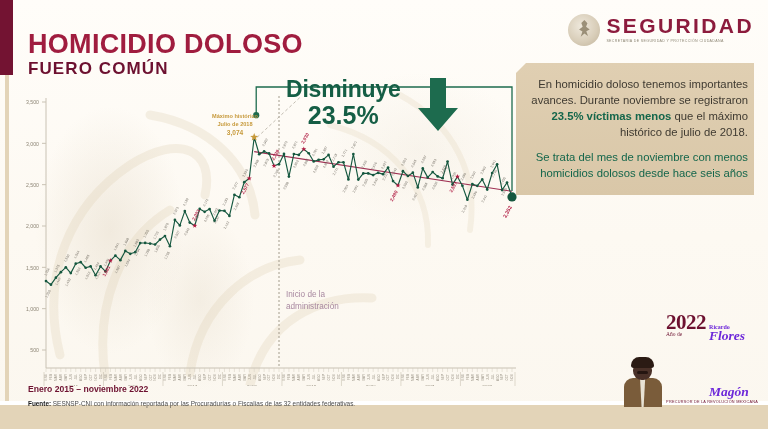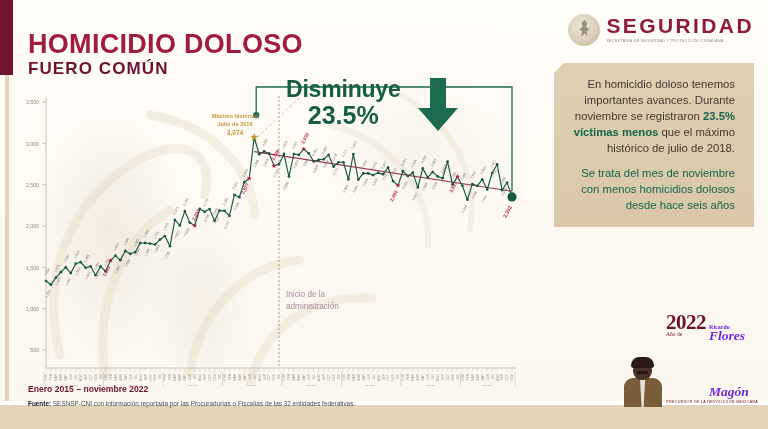--- a/index.html
+++ b/index.html
@@ -67,23 +67,23 @@
   #logo-title {
     font-size:21px; font-weight:700; color:#8c1b3d; letter-spacing:2.4px;
   }
   #logo-sub {
     font-size:3.6px; color:#8d8674; letter-spacing:.35px; margin-top:3px;
     line-height:1.5; text-transform:uppercase;
   }
 
   
   #info-panel {
-    position:absolute; right:14px; top:63px; width:200px; z-index:6;
+    position:absolute; right:14px; top:63px; width:238px; z-index:6;
     background:linear-gradient(180deg,#e0cfb2 0%, #d9c7a8 100%);
-    padding:13px 19px 14px 12px;
+    padding:13px 6px 14px 12px;
     clip-path:polygon(10px 0, 100% 0, 100% 100%, 0 100%, 0 10px);
     color:#3f3a31;
   }
   #info-para-1 {
     font-size:11.3px; line-height:1.42; text-align:right;
   }
   .hl-green { color:#14664b; font-weight:700; }
   #info-para-2 {
     font-size:11.3px; line-height:1.42; text-align:right;
     color:#14664b; font-weight:400; margin-top:9px;

